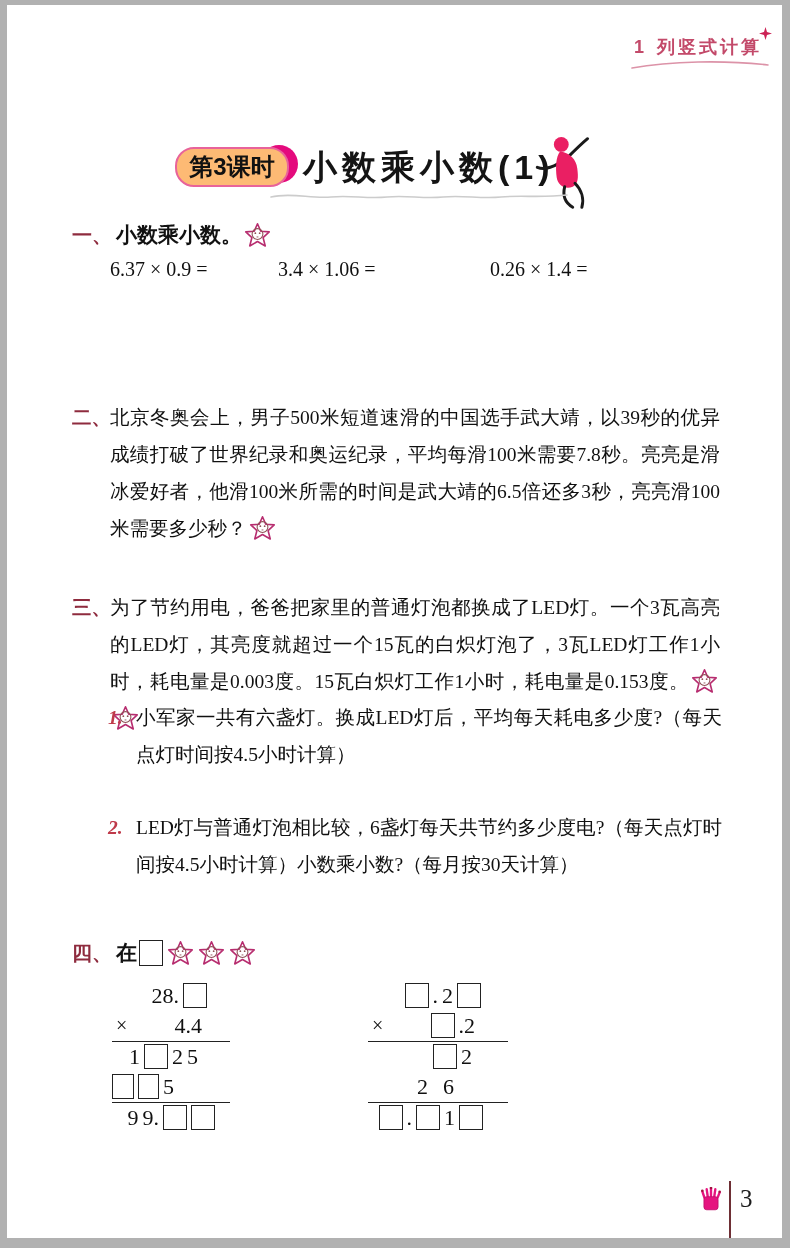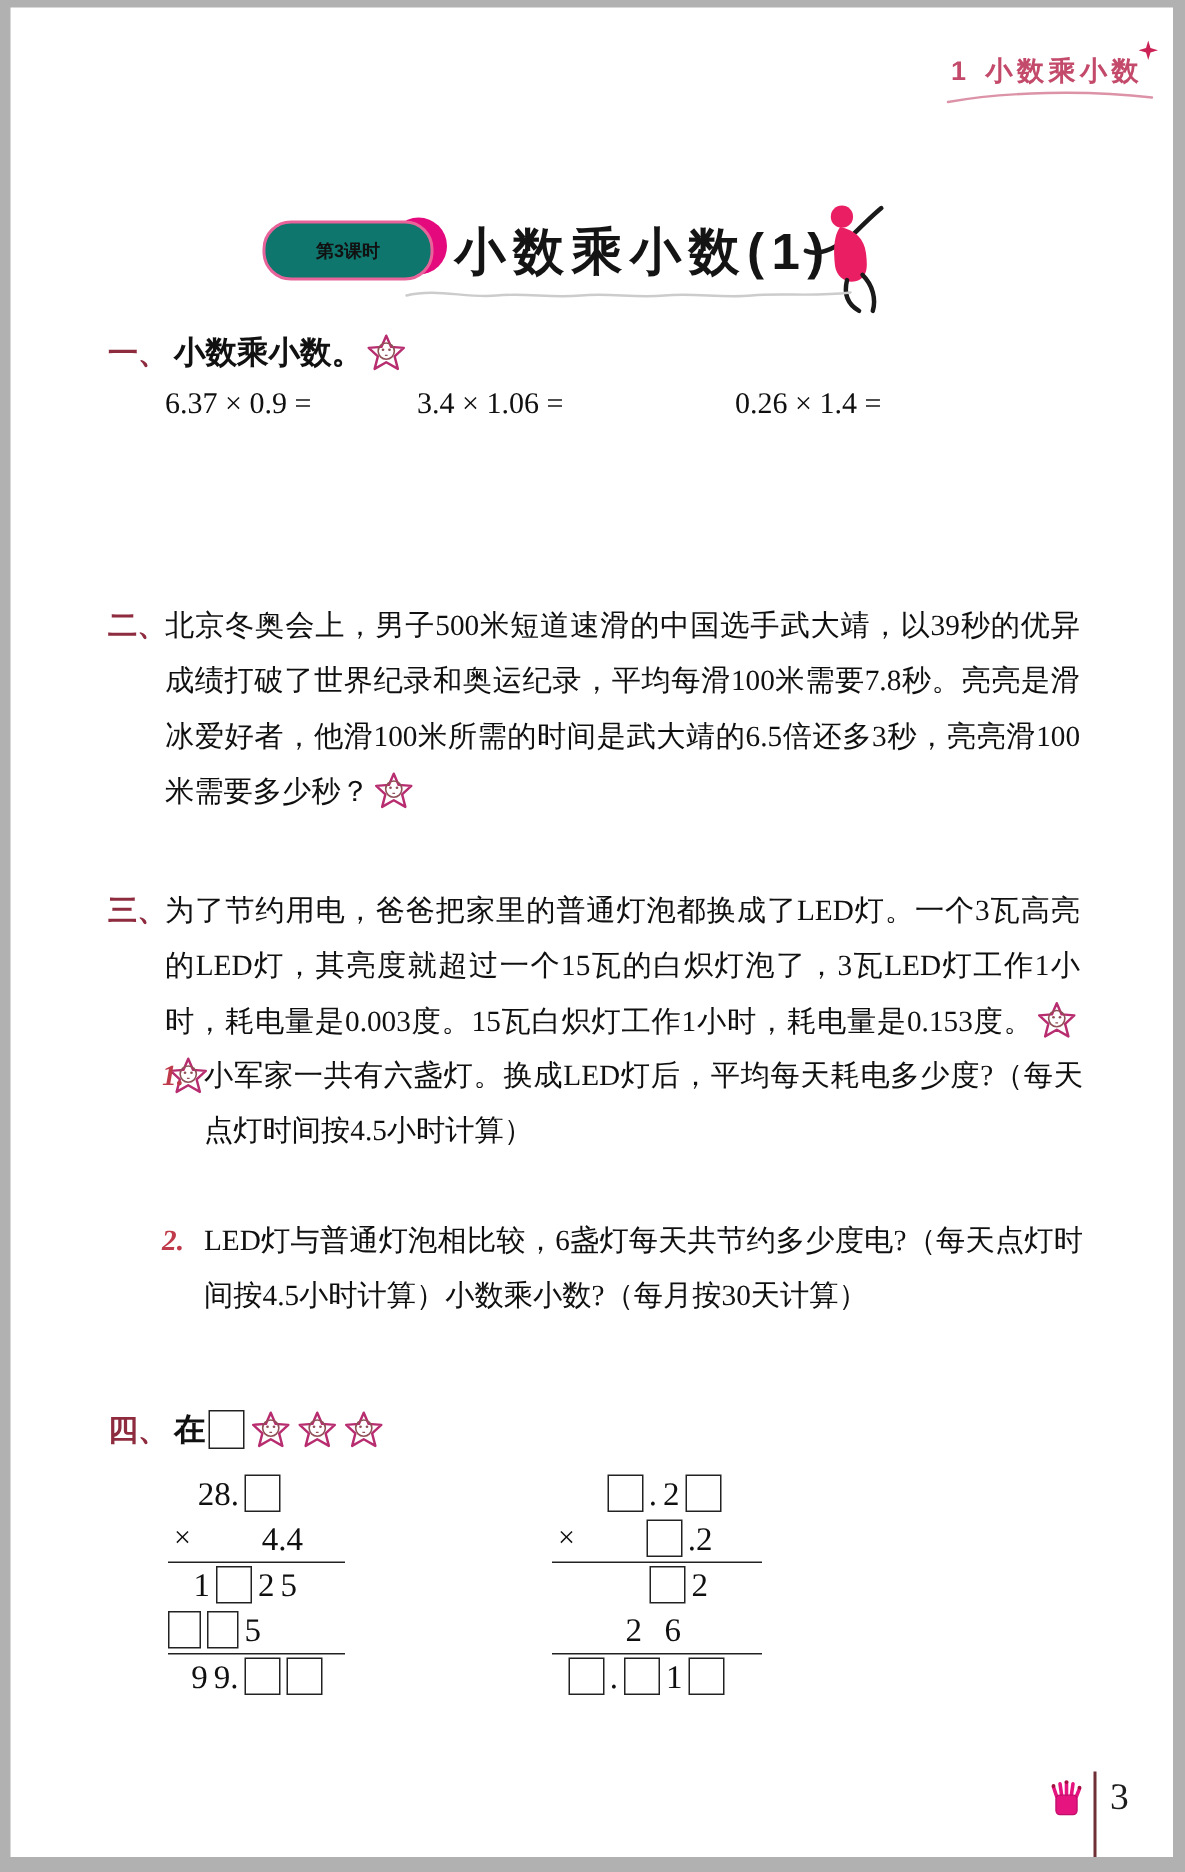--- a/index.html
+++ b/index.html
@@ -10,23 +10,23 @@
   
   .unit-header{position:absolute;top:30px;right:20px;color:#c34a6a;font-weight:bold;
                font-family:"Liberation Sans","DejaVu Sans",sans-serif;font-size:18px;
                letter-spacing:3px;display:flex;align-items:center;gap:10px;}
   .unit-header .sparkle{position:absolute;right:-10px;top:-8px;}
   .swoosh{position:absolute;top:52px;right:12px;}
 
   
   .badge-circle{position:absolute;left:253px;top:140px;width:38px;height:38px;border-radius:50%;
                 background:#e40a7d;}
-  .lesson-badge{position:absolute;left:168px;top:142px;width:110px;height:36px;background:#0f766e;
+  .lesson-badge{position:absolute;left:168px;top:142px;width:110px;height:36px;background:#fdba74;
                 border:2px solid #e8639a;border-radius:19px;display:flex;align-items:center;justify-content:center;
-                font-family:"Liberation Sans","DejaVu Sans",sans-serif;font-weight:bold;font-size:12px;color:#111;}
+                font-family:"Liberation Sans","DejaVu Sans",sans-serif;font-weight:bold;font-size:24px;color:#111;}
   .main-title{position:absolute;left:296px;top:140px;font-family:"Liberation Sans","DejaVu Sans",sans-serif;
               font-weight:bold;font-size:34px;letter-spacing:5px;color:#141414;white-space:nowrap;}
   .skater{position:absolute;left:524px;top:128px;}
   .title-wave{position:absolute;left:262px;top:184px;}
 
   
   .para{position:absolute;left:65px;width:648px;font-size:19.5px;line-height:37px;color:#101010;
         text-align:justify;}
   .slabel{position:absolute;left:0;top:0;color:#8e2b3e;font-weight:bold;}
   .ptext{display:block;margin-left:38px;}
@@ -74,21 +74,21 @@
           <circle cx="15" cy="13.4" r="6" fill="none" stroke="#8f5157" stroke-width="1.2"></circle>
           <circle cx="12.6" cy="12.4" r="1" fill="#8f5157"></circle>
           <circle cx="17.4" cy="12.4" r="1" fill="#8f5157"></circle>
           <path d="M14,16.6 h2" stroke="#8f5157" stroke-width="1"></path>
         </symbol>
       </defs>
     </svg>
 
     <div class="unit-header">
       <span>1</span>
-      <span>小数乘小数</span>
+      <span>列竖式计算</span>
       <svg class="sparkle" width="13" height="13" viewBox="0 0 14 14">
         <path d="M7,0 L8.6,5.4 L14,7 L8.6,8.6 L7,14 L5.4,8.6 L0,7 L5.4,5.4 Z" fill="#cc2255"></path>
       </svg>
     </div>
     <svg class="swoosh" width="140" height="14" viewBox="0 0 140 14">
       <path d="M2,11 C40,4 95,3 138,8" fill="none" stroke="#dc93a8" stroke-width="1.6" stroke-linecap="round"></path>
     </svg>
 
     <div class="badge-circle"></div>
     <div class="lesson-badge">
@@ -155,21 +155,21 @@
         </svg>
       <svg class="star">
           <use href="#sym-star"></use>
         </svg>
       <svg class="star">
           <use href="#sym-star"></use>
         </svg>
     </div>
 
     <div class="mult mult-left">
-      <div class="mrow" style="padding-right:23px;justify-content:center;">
+      <div class="mrow" style="padding-right:23px;">
           <span class="mtok">28.</span>
           <span class="mbox"></span>
         </div>
       <div class="mrow underlined has-op" style="padding-right:28px;">
           <span class="mtok">×</span>
           <span class="mtok">4.4</span>
         </div>
       <div class="mrow" style="padding-right:32px;">
           <span class="mtok">1</span>
           <span class="mbox"></span>

